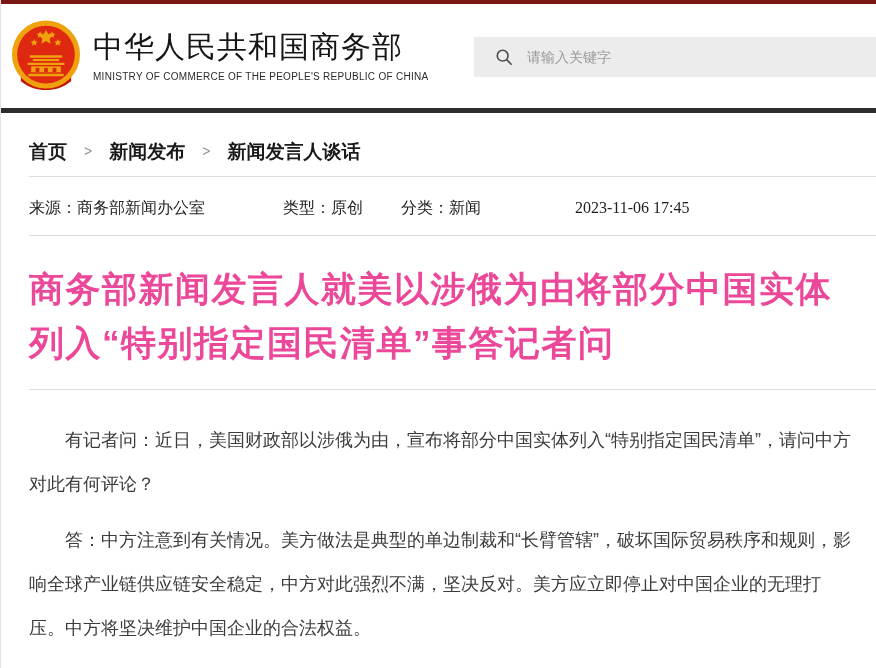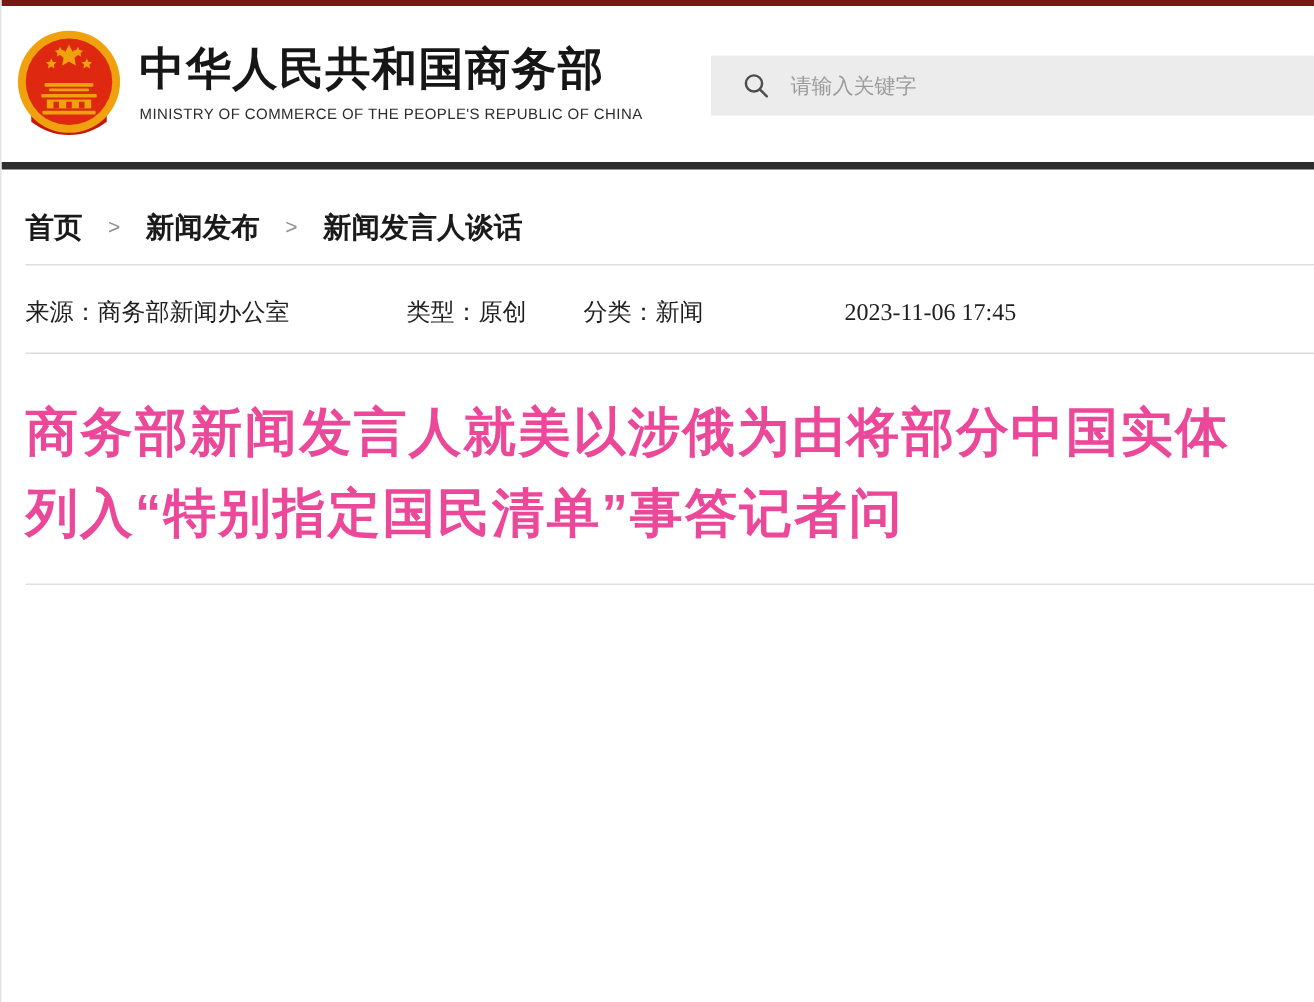--- a/index.html
+++ b/index.html
@@ -14,41 +14,41 @@
 
   .header { position: relative; height: 104px; display: flex; align-items: center; padding-left: 8px; background: #fff; }
   .logo { width: 74px; height: 74px; flex: 0 0 auto; cursor: pointer; }
   .emblem-svg { width: 74px; height: 74px; display: block; }
   .em-gold { fill: var(--emblem-gold, #EFA10E); }
   .em-red  { fill: var(--emblem-red, #DE2910); }
   .em-red2 { fill: #C3170A; }
 
   .titles { margin-left: 10px; }
   .site-title-zh {
-    font-size: 30px; font-weight: 700; color: #161616; letter-spacing: 1px; line-height: 34px;
+    font-size: 30px; font-weight: 400; color: #161616; letter-spacing: 1px; line-height: 34px;
   }
   .site-title-en {
     margin-top: 7px; font-size: 10px; color: #2c2c2c; letter-spacing: 0.28px;
   }
 
   .search {
     position: absolute; left: 473px; right: 0; top: 33px; height: 40px;
     background: var(--search-bg, #ECECEC);
     display: flex; align-items: center; padding-left: 21px;
   }
   .search-icon-wrap { width: 18px; height: 18px; margin-right: 14px; cursor: pointer; flex: 0 0 auto; }
   .search input {
     flex: 1; border: none; background: transparent; outline: none;
     font-size: 14px; color: #333; font-family: "Liberation Sans", sans-serif;
   }
   .search input::placeholder { color: #9a9a9a; }
 
   .dark-divider { height: 5px; background: var(--divider-dark, #2D2D2D); }
 
-  .content { padding: 0 24px 0 16px; }
+  .content { padding: 0 24px 0 28px; }
   .edge-rule { border-bottom: 1px solid #dedede; margin-right: -24px; }
 
   .breadcrumb {
     display: flex; align-items: center;
     padding: 26px 0 11px;
     font-size: 19px; font-weight: 700; color: #1a1a1a;
   }
   .breadcrumb a { color: #1a1a1a; text-decoration: none; cursor: pointer; }
   .breadcrumb .sep {
     margin: 0 17px; color: #909090; font-weight: 400; font-size: 14px; transform: translateY(-1px);
@@ -145,14 +145,18 @@
     <div class="meta edge-rule">
       <span class="m-source">来源：商务部新闻办公室</span>
       <span class="m-type">类型：原创</span>
       <span class="m-category">分类：新闻</span>
       <span class="m-datetime">2023-11-06 17:45</span>
     </div>
 
     <h1 class="title">商务部新闻发言人就美以涉俄为由将部分中国实体列入“特别指定国民清单”事答记者问</h1>
     <div class="edge-rule title-rule"></div>
 
+    <article class="article">
+      <p>有记者问：近日，美国财政部以涉俄为由，宣布将部分中国实体列入“特别指定国民清单”，请问中方对此有何评论？</p>
+      <p>答：中方注意到有关情况。美方做法是典型的单边制裁和“长臂管辖”，破坏国际贸易秩序和规则，影响全球产业链供应链安全稳定，中方对此强烈不满，坚决反对。美方应立即停止对中国企业的无理打压。中方将坚决维护中国企业的合法权益。</p>
+    </article>
   </main>
 </div>
 
 </body></html>

